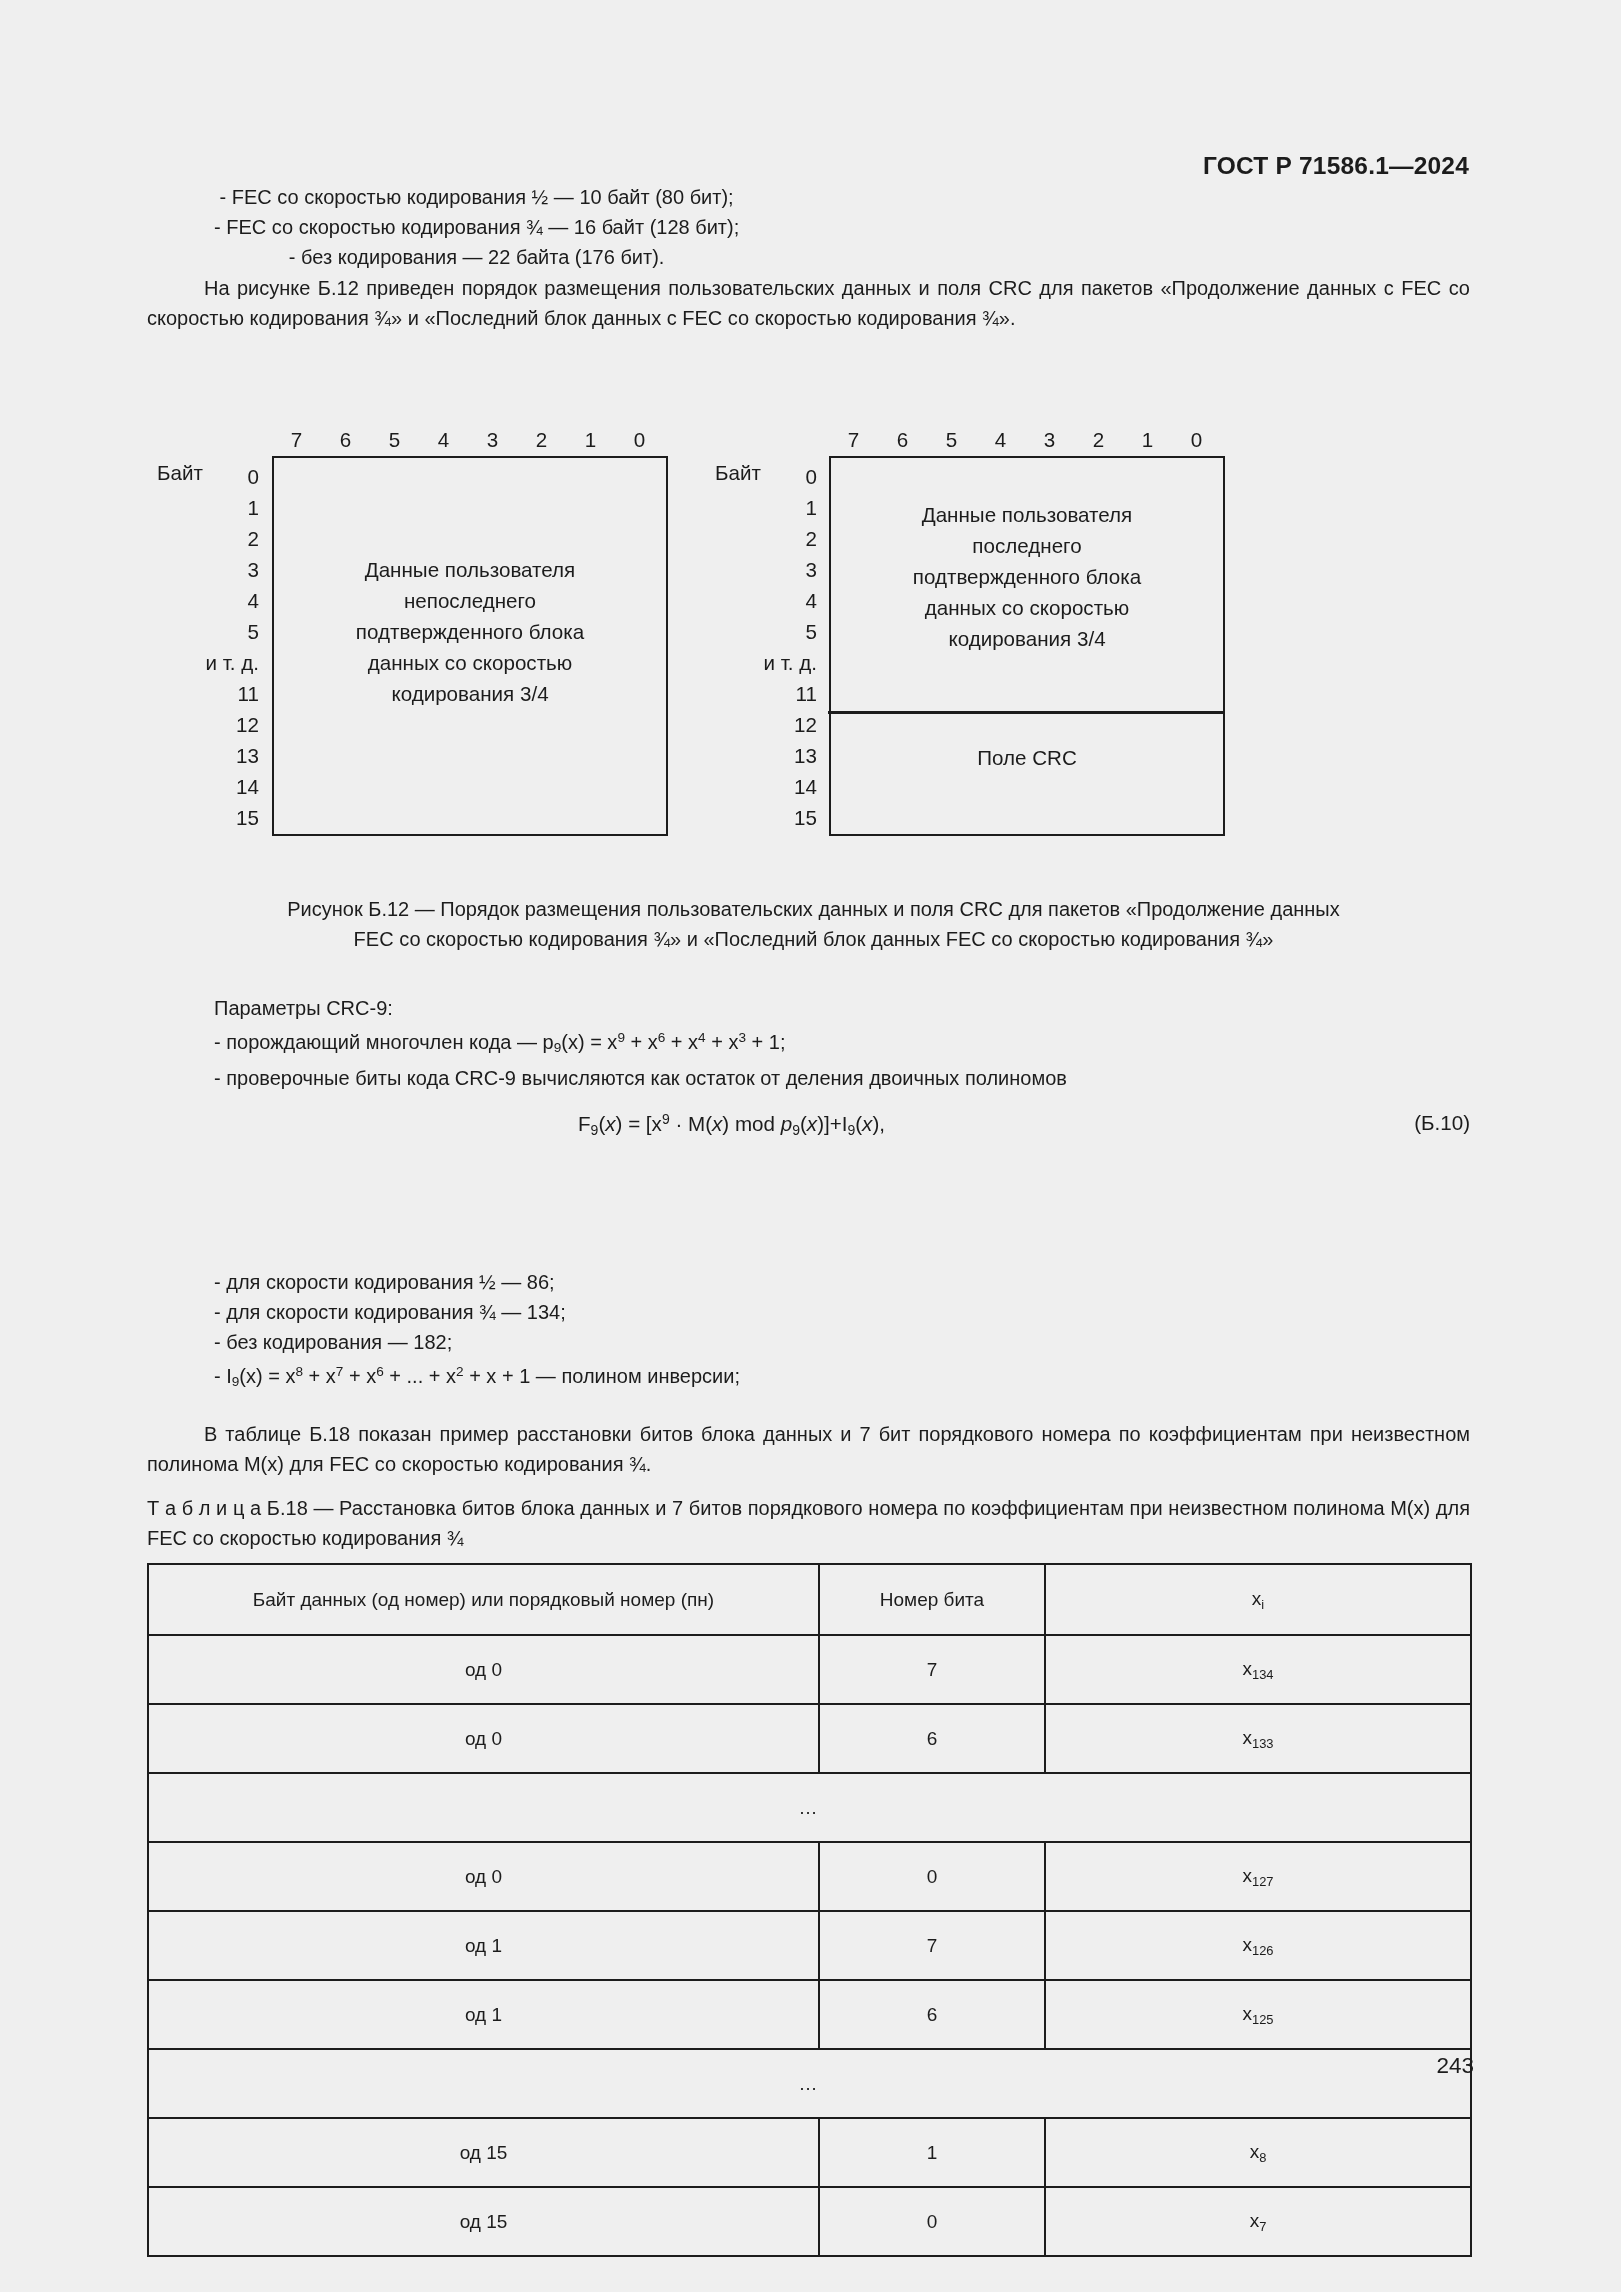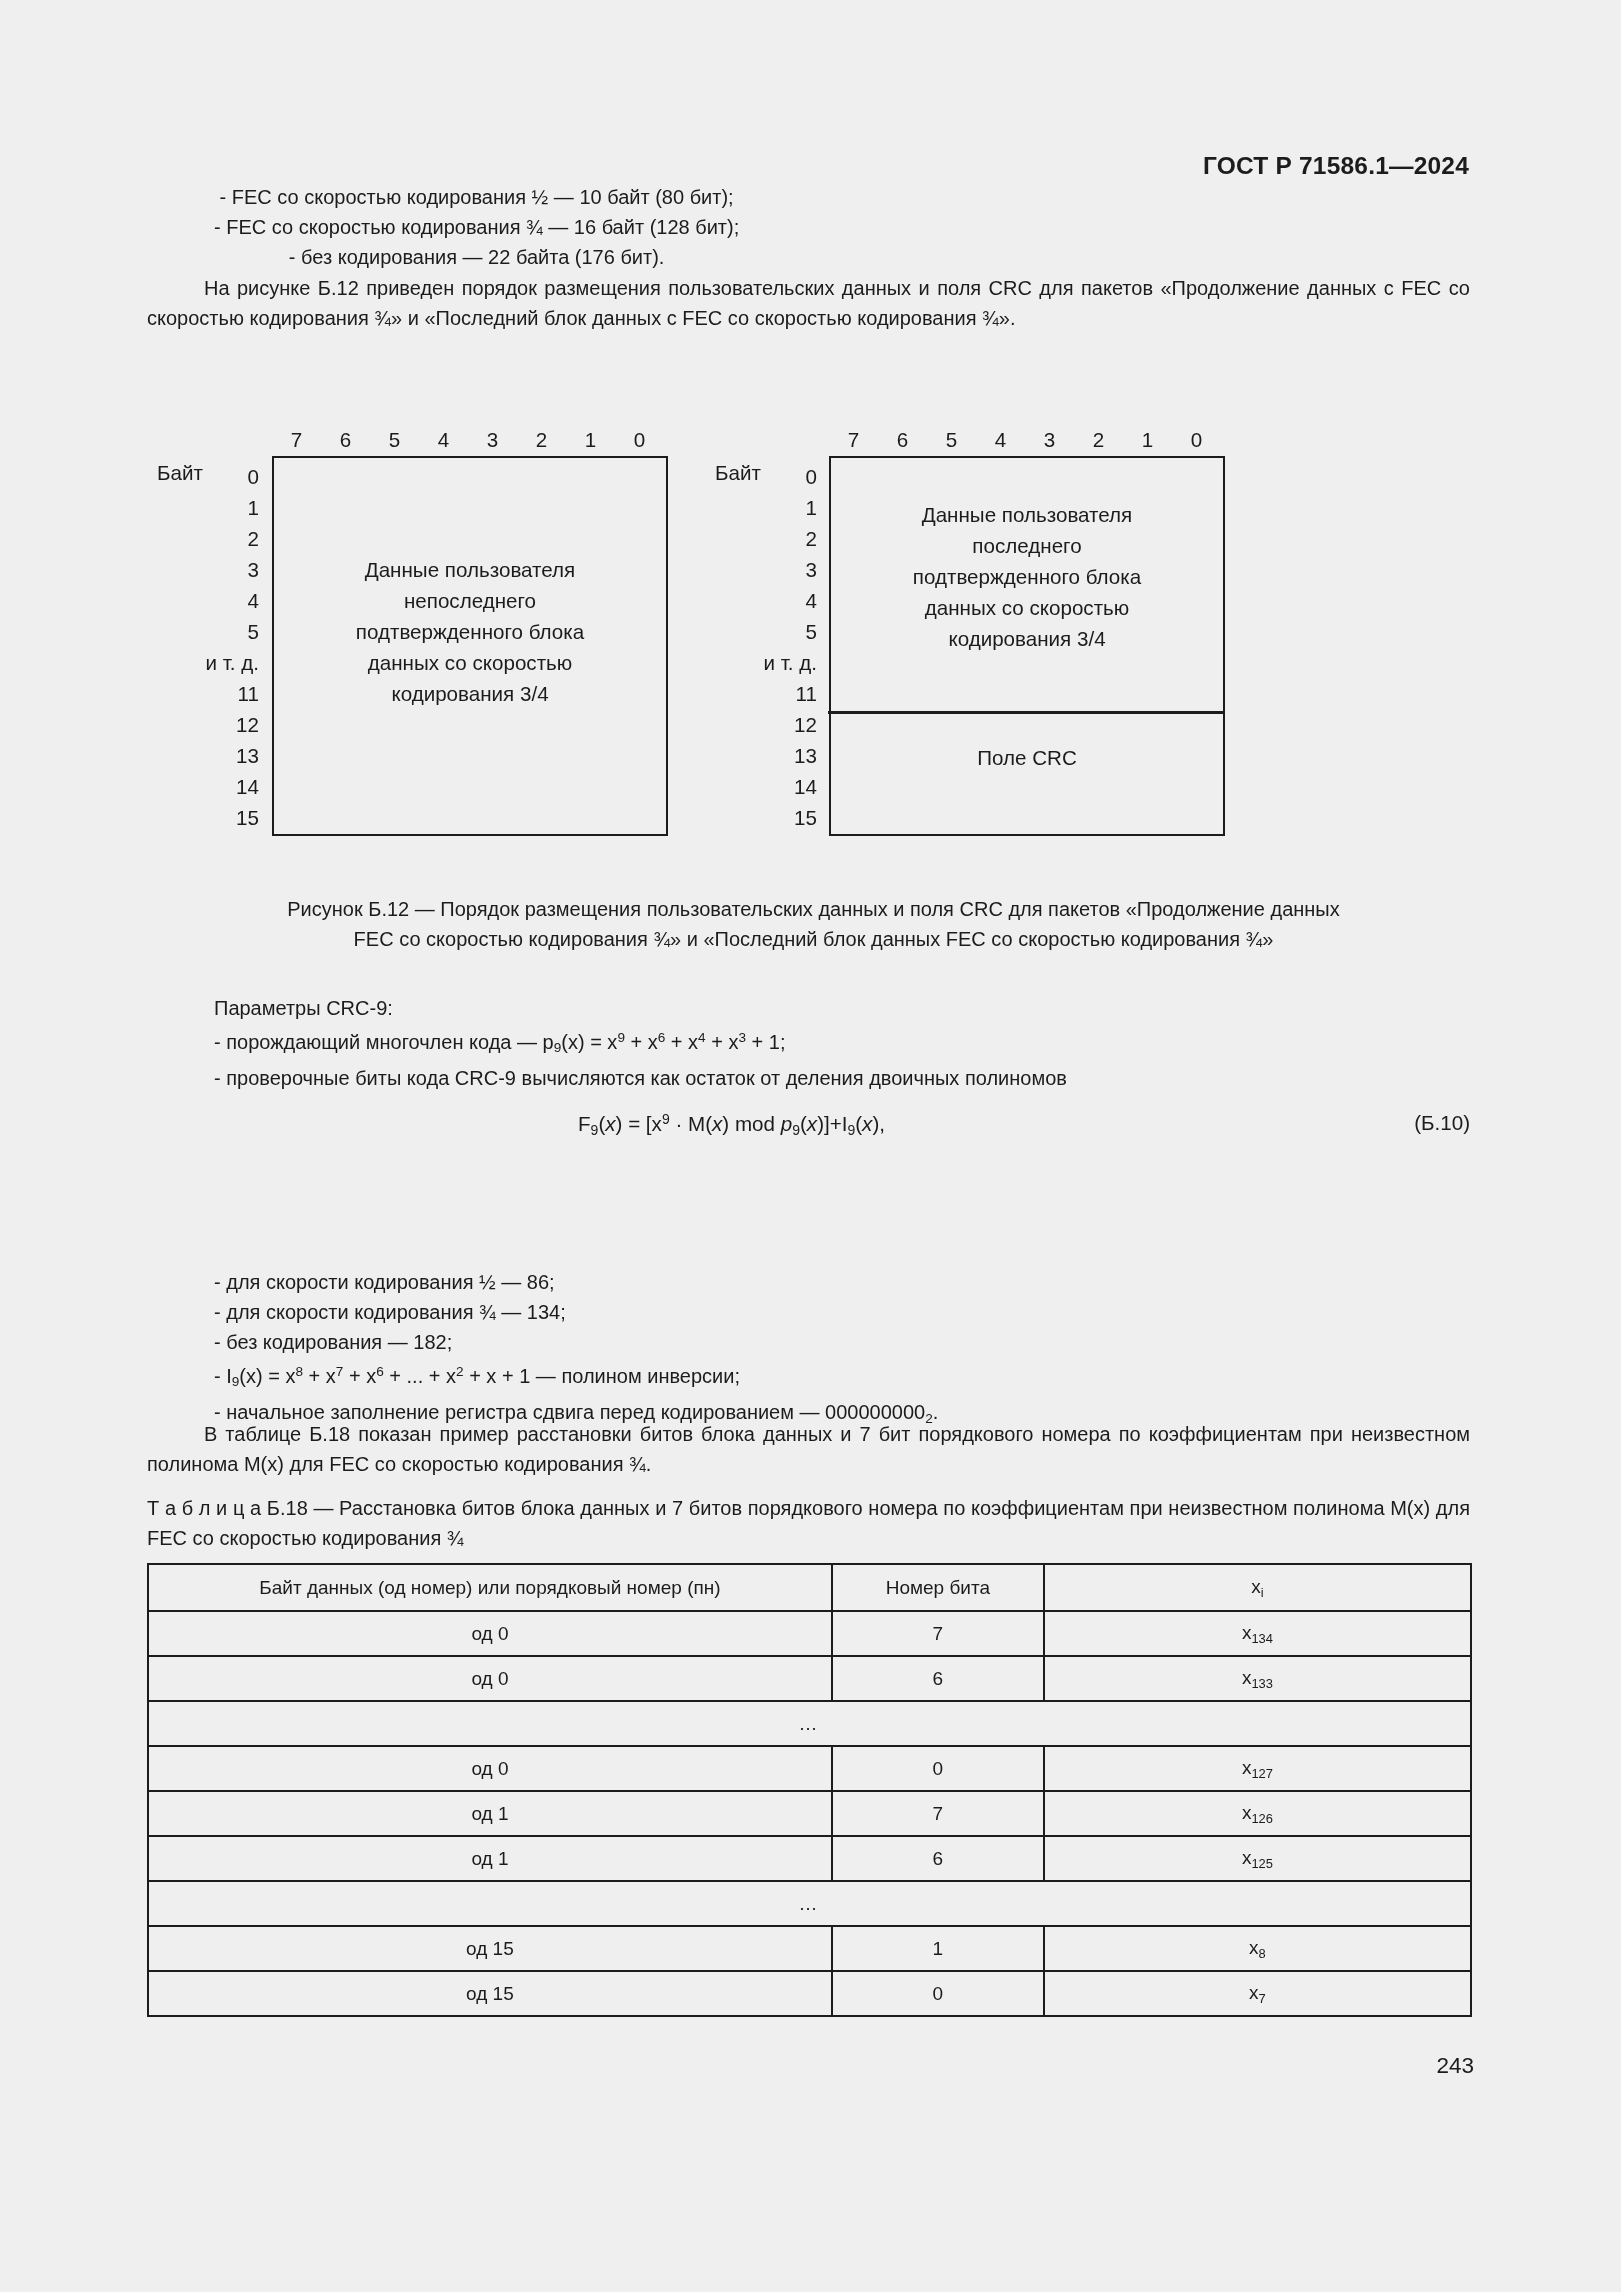--- a/index.html
+++ b/index.html
@@ -122,21 +122,21 @@
     left: 147px;
     top: 1563px;
     width: 1325px;
     border-collapse: collapse;
     font-size: 19px;
   }
   .tbl td, .tbl th {
     border: 2px solid #1c1c1c;
     text-align: center;
     font-weight: normal;
-    padding: 0;
+    padding: 12px;
     height: 43px;
     vertical-align: middle;
   }
   .tbl th { height: 45px; }
   .tbl .c1 { width: 686px; }
   .tbl .c2 { width: 211px; }
   .tbl .c3 { width: 428px; }
   .tbl .ell { letter-spacing: 2.9px; }
 
   .page-num {
@@ -257,21 +257,20 @@
     <span class="eq">F<sub>9</sub>(<span class="ital">x</span>) = [x<sup>9</sup> · M(<span class="ital">x</span>) mod <span class="ital">p</span><sub>9</sub>(<span class="ital">x</span>)]+I<sub>9</sub>(<span class="ital">x</span>),</span>
     <span class="num">(Б.10)</span>
   </div>
 
 
   <div class="bullets" style="top:1267px;">
     <div>- для скорости кодирования ½ — 86;</div>
     <div>- для скорости кодирования ¾ — 134;</div>
     <div>- без кодирования — 182;</div>
     <div>- I<sub>9</sub>(x) = x<sup>8</sup> + x<sup>7</sup> + x<sup>6</sup> + ... + x<sup>2</sup> + x + 1 — полином инверсии;</div>
-    <div>- начальное заполнение регистра сдвига перед кодированием — 000000000<sub>2</sub>.</div>
   </div>
 
   <div class="textcol para" style="top:1419px;">В таблице Б.18 показан пример расстановки битов блока данных и 7 бит порядкового номера по коэффициентам при неизвестном полинома M(x) для FEC со скоростью кодирования ¾.</div>
 
   <div class="textcol" style="top:1493px;">Т а б л и ц а  Б.18 — Расстановка битов блока данных и 7 битов порядкового номера по коэффициентам при неизвестном полинома M(x) для FEC со скоростью кодирования ¾</div>
 
   <table class="tbl">
     <thead>
       <tr>
         <th class="c1">Байт данных (од номер) или порядковый номер (пн)</th>

